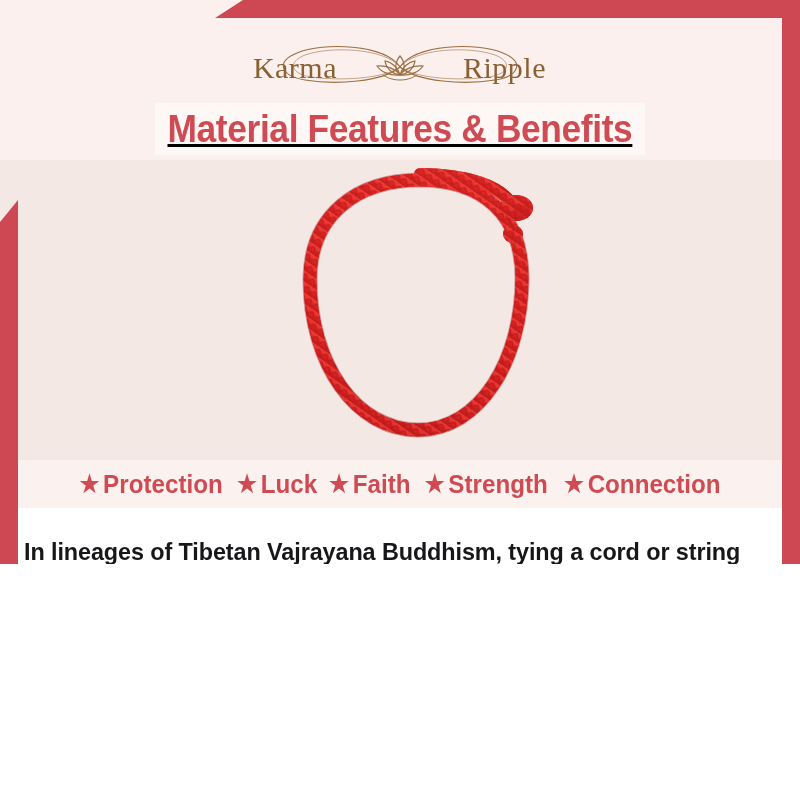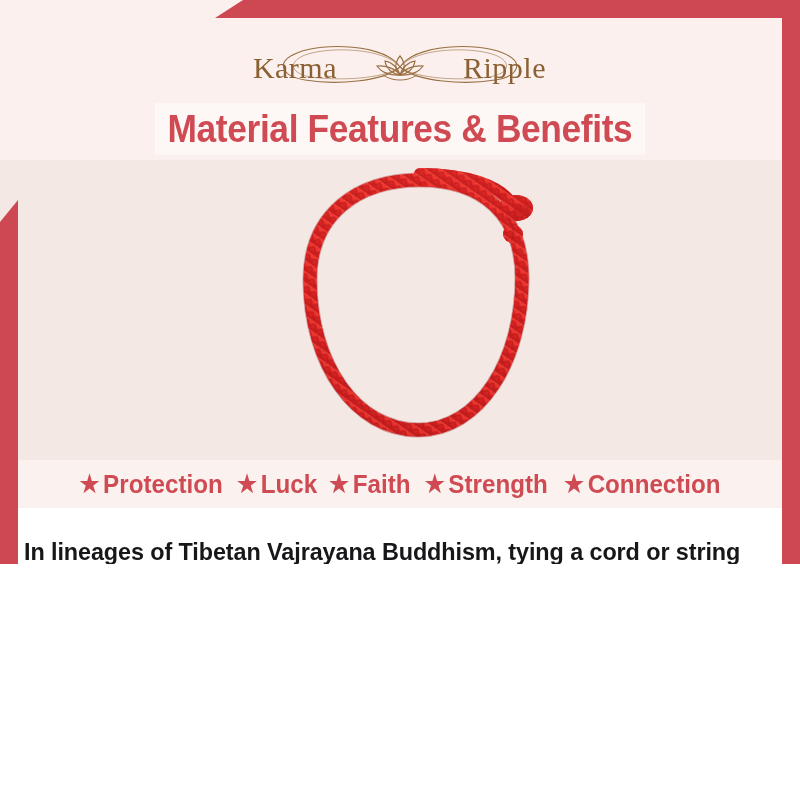--- a/index.html
+++ b/index.html
@@ -110,20 +110,21 @@
   .title-box {
     position: absolute;
     left: 155px;
     top: 103px;
     width: 490px;
     height: 52px;
     background: #fdf8f6;
     display: flex;
     align-items: center;
     justify-content: center;
+    text-decoration: underline;
   }
   .title-text {
     color: #cf4a52;
     font-family: "Liberation Sans Narrow", "Liberation Sans", sans-serif;
     font-size: 38px;
     font-weight: bold;
     letter-spacing: -0.4px;
     transform: scaleX(0.93);
     white-space: nowrap;
   }

